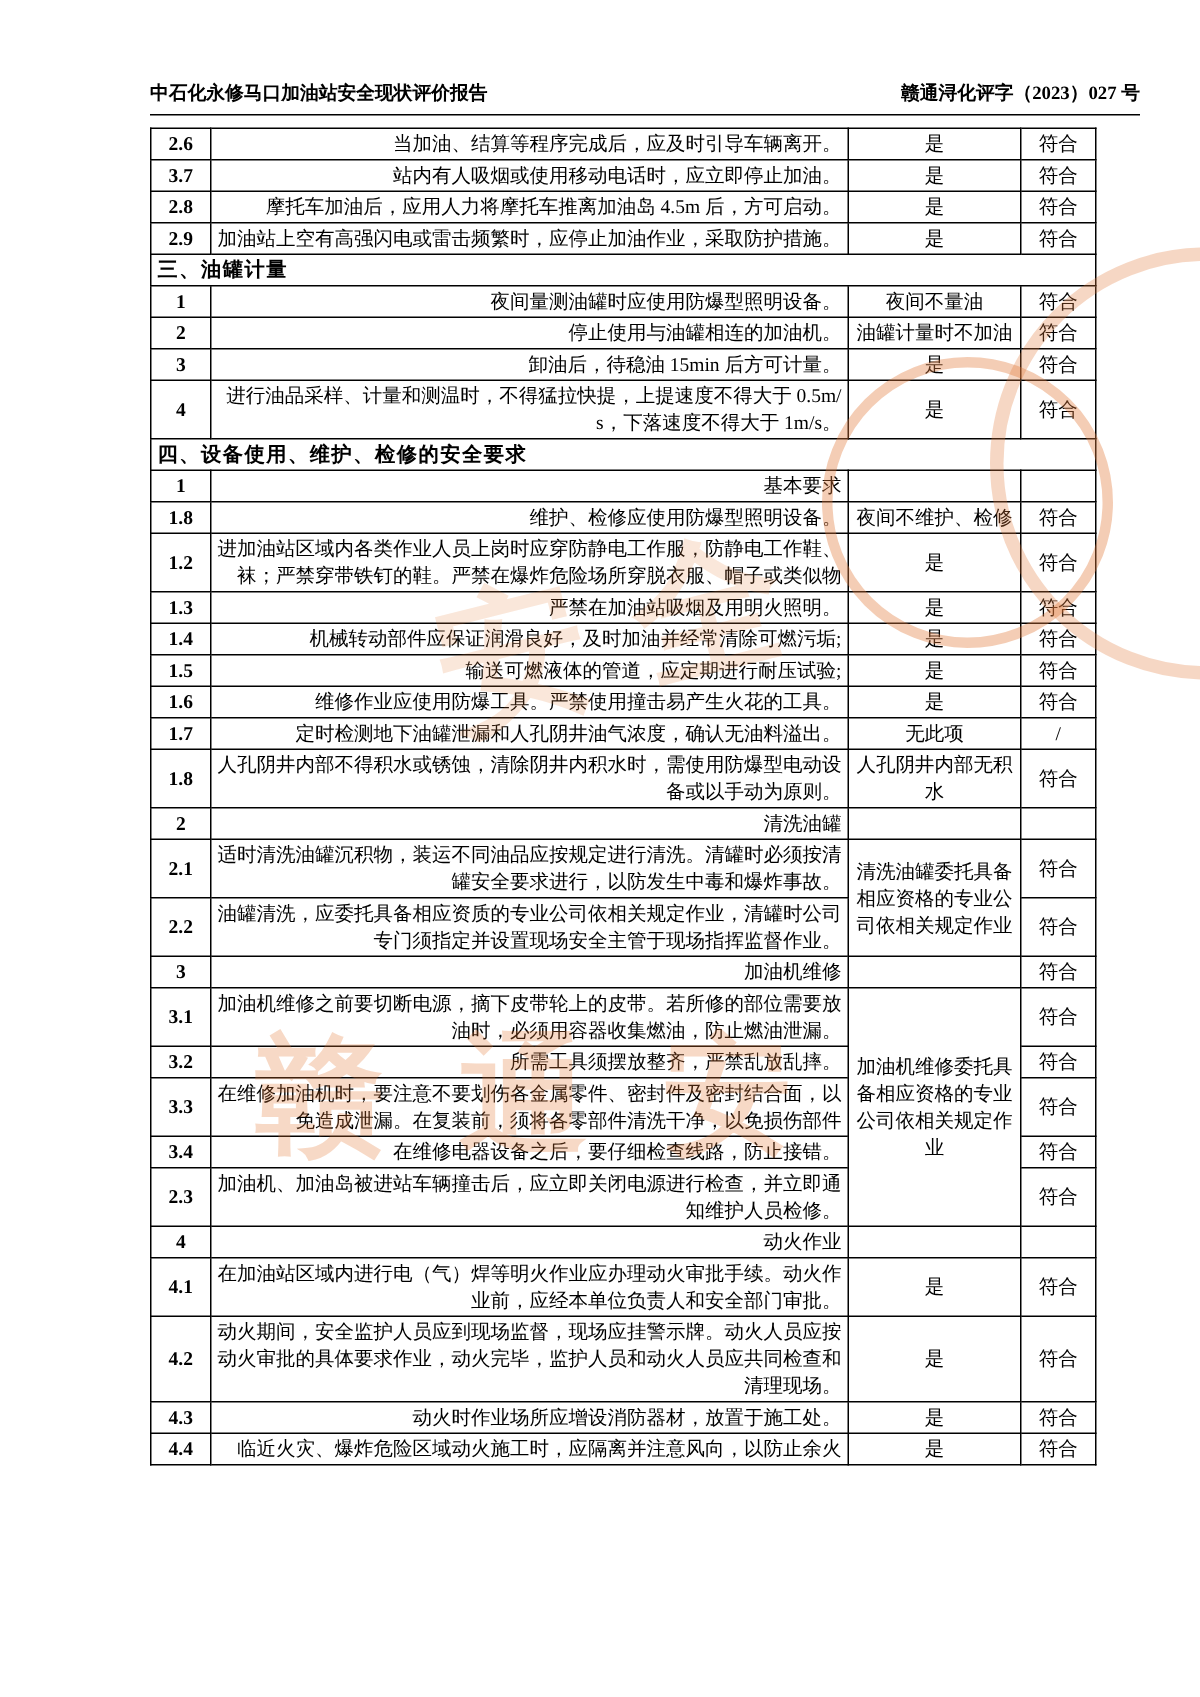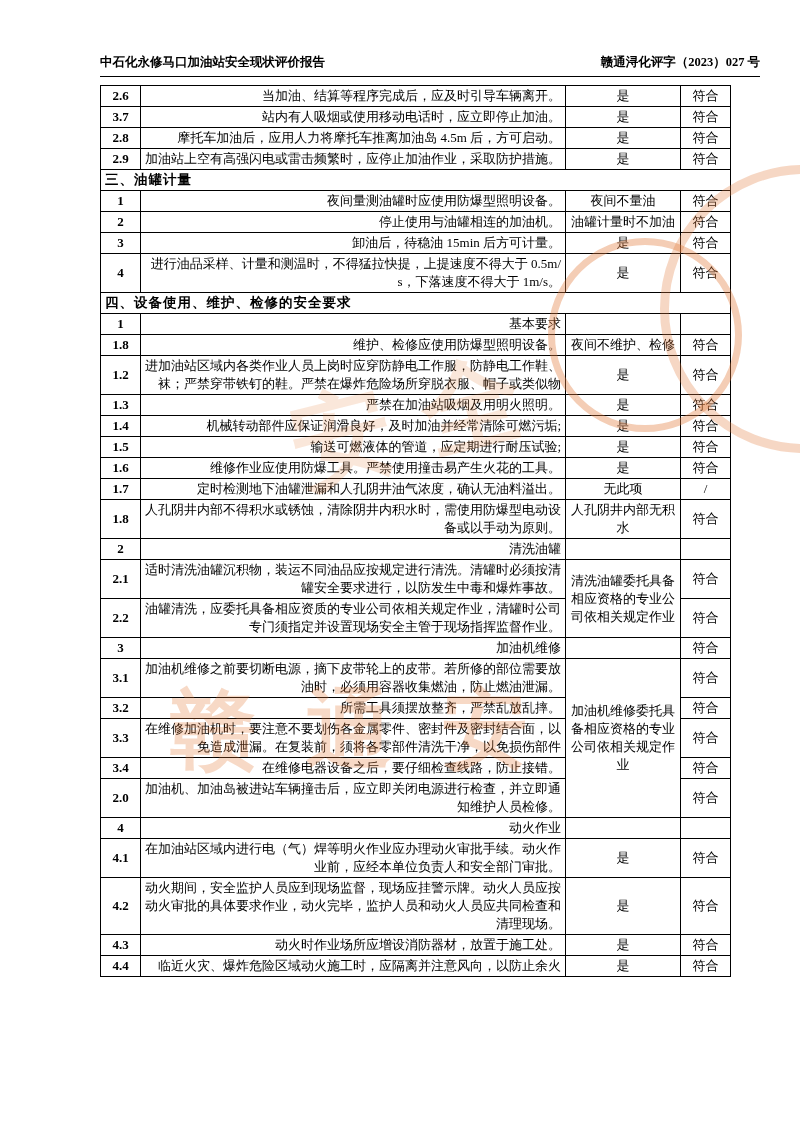--- a/index.html
+++ b/index.html
@@ -258,21 +258,21 @@
           <td class="no">3.3</td>
           <td class="desc">在维修加油机时，要注意不要划伤各金属零件、密封件及密封结合面，以免造成泄漏。在复装前，须将各零部件清洗干净，以免损伤部件</td>
           <td class="result">符合</td>
         </tr>
         <tr>
           <td class="no">3.4</td>
           <td class="desc">在维修电器设备之后，要仔细检查线路，防止接错。</td>
           <td class="result">符合</td>
         </tr>
         <tr>
-          <td class="no">2.0</td>
+          <td class="no">2.3</td>
           <td class="desc">加油机、加油岛被进站车辆撞击后，应立即关闭电源进行检查，并立即通知维护人员检修。</td>
           <td class="result">符合</td>
         </tr>
         <tr>
           <td class="no">4</td>
           <td class="desc subtitle">动火作业</td>
           <td class="status"></td>
           <td class="result"></td>
         </tr>
         <tr>

